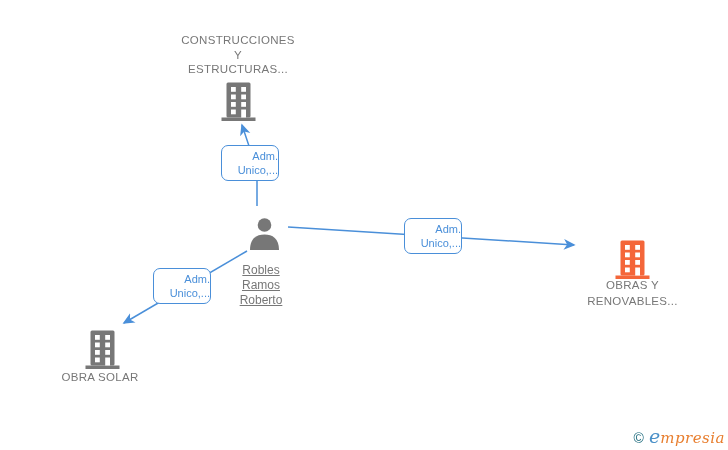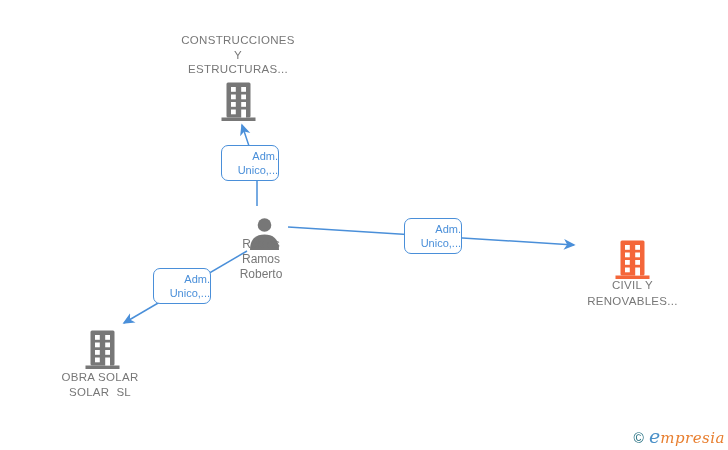--- a/index.html
+++ b/index.html
@@ -72,21 +72,21 @@
   </div>
 
   <div class="node" style="left:248px; top:217px;">
     <svg class="icon" width="33" height="34" viewBox="0 0 33 34">
       <g fill="#777777">
         <circle cx="16.5" cy="8" r="6.8"></circle>
         <path d="M2,33 C2,21.5 8.5,17.5 16.5,17.5 C24.5,17.5 31,21.5 31,33 Z"></path>
       </g>
     </svg>
   </div>
-  <div class="node-text person-text" style="left:211px; top:237px; width:100px;">
+  <div class="node-text person-text" style="left:211px; top:263px; width:100px;text-decoration:underline;">
     <span>Robles</span>
     <span>Ramos</span>
     <span>Roberto</span>
   </div>
 
   <div class="node" style="left:615px; top:240px;">
     <svg class="icon" width="35" height="39" viewBox="0 0 35 39">
       <g fill="#f4663a">
         <rect x="0.5" y="35.5" width="34" height="3.5"></rect>
         <rect x="5.5" y="0.5" width="24" height="35" rx="1.5"></rect>
@@ -97,21 +97,21 @@
         <rect x="10" y="12.5" width="4.8" height="4.8"></rect>
           <rect x="20.2" y="12.5" width="4.8" height="4.8"></rect>
         <rect x="10" y="20" width="4.8" height="4.8"></rect>
           <rect x="20.2" y="20" width="4.8" height="4.8"></rect>
         <rect x="10" y="27.5" width="4.8" height="4.8"></rect>
           <rect x="20.2" y="27.5" width="4.8" height="8"></rect>
       </g>
     </svg>
   </div>
   <div class="node-text company-text" style="left:555px; top:278px; width:155px; line-height:15.5px;">
-    <span>CIVIL Y</span>
+    <span>OBRAS Y</span>
     <span>RENOVABLES...</span>
   </div>
 
   <div class="node" style="left:85px; top:330px;">
     <svg class="icon" width="35" height="39" viewBox="0 0 35 39">
       <g fill="#777777">
         <rect x="0.5" y="35.5" width="34" height="3.5"></rect>
         <rect x="5.5" y="0.5" width="24" height="35" rx="1.5"></rect>
       </g>
       <g fill="#ffffff">
@@ -121,21 +121,20 @@
           <rect x="20.2" y="12.5" width="4.8" height="4.8"></rect>
         <rect x="10" y="20" width="4.8" height="4.8"></rect>
           <rect x="20.2" y="20" width="4.8" height="4.8"></rect>
         <rect x="10" y="27.5" width="4.8" height="4.8"></rect>
           <rect x="20.2" y="27.5" width="4.8" height="8"></rect>
       </g>
     </svg>
   </div>
   <div class="node-text company-text" style="left:30px; top:370px; width:140px;">
     <span>OBRA SOLAR</span>
-    <span>SOLAR  SL</span>
   </div>
 
   <div class="edge-label" style="left:221px; top:145px;">
     <span>Adm.</span>
     <span>Unico,...</span>
   </div>
   <div class="edge-label" style="left:404px; top:218px;">
     <span>Adm.</span>
     <span>Unico,...</span>
   </div>

